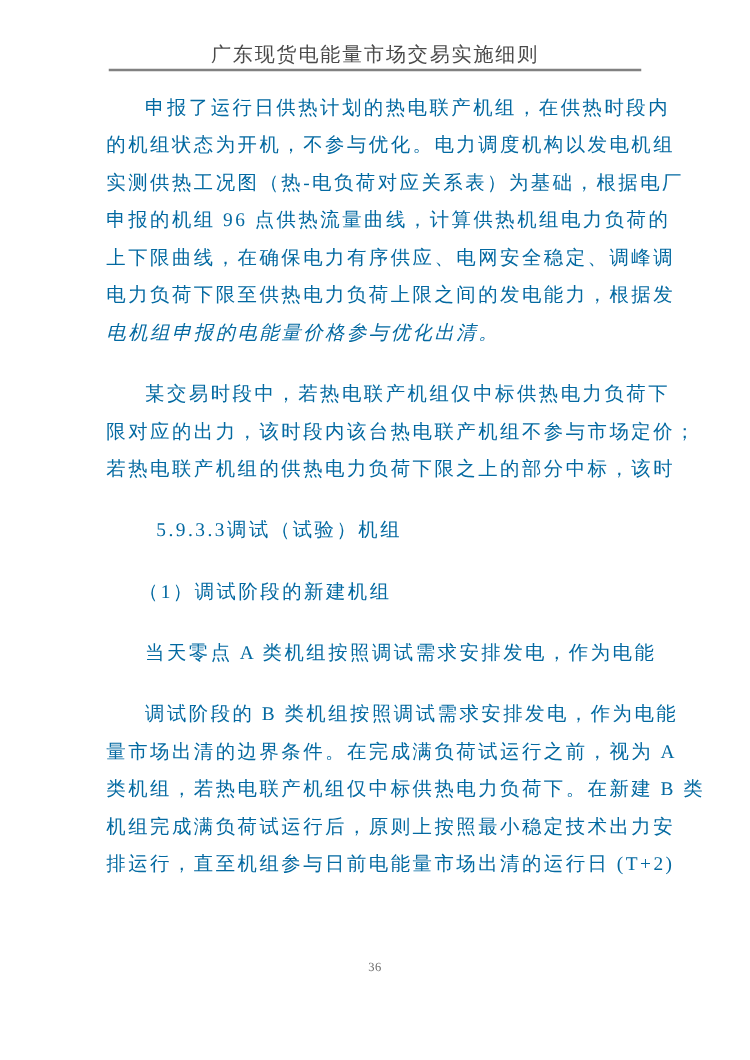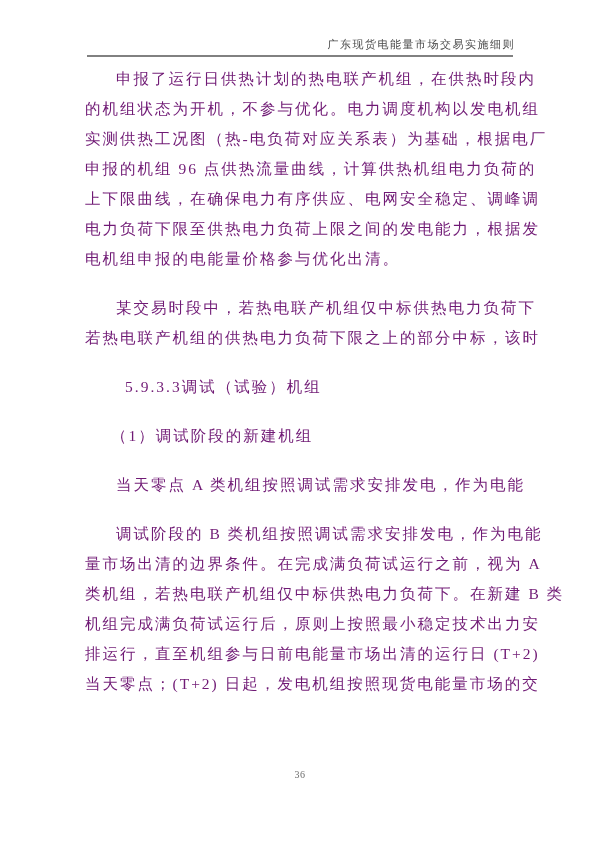--- a/index.html
+++ b/index.html
@@ -17,59 +17,59 @@
   }
   
   .page-header {
     position: absolute;
     top: 38px;
     left: 85px;
     width: 430px;
     text-align: center;
   }
   .header-title {
-    font-size: 11px;
+    font-size: 16px;
     line-height: 13px;
     letter-spacing: 1.5px;
     color: #4a4a4a;
-    text-align: right;
   }
   .header-rule {
     position: absolute;
     top: 55px;
     left: 87px;
     width: 426px;
     height: 0;
     border-top: 2px solid #818181;
   }
   
   .document-body {
     position: absolute;
-    top: 64px;
+    top: 72px;
     left: 85px;
     width: 430px;
-    color: #701a75;
+    color: #0369a1;
     font-size: 15.5px;
     letter-spacing: 2px;
   }
   .para { margin: 0; }
   .para + .para { margin-top: 19px; }
   .line {
     line-height: 30px;
     height: 30px;
     text-align: justify;
     text-align-last: justify;
     text-justify: inter-character;
     white-space: nowrap;
     overflow: visible;
   }
   .line.end {
     text-align: left;
     text-align-last: left;
     white-space: nowrap;
+    font-style: italic;
   }
   .para.body .line.indent { text-indent: 31px; }
   .para.heading .line,
   .para.subheading .line {
     text-align: right;
     text-align-last: left;
   }
   .para.heading .line { text-indent: 40px; }
   .para.subheading .line { text-indent: 26px; }
   
@@ -102,38 +102,38 @@
         <div class="line indent">申报了运行日供热计划的热电联产机组，在供热时段内</div>
         <div class="line">的机组状态为开机，不参与优化。电力调度机构以发电机组</div>
         <div class="line">实测供热工况图（热-电负荷对应关系表）为基础，根据电厂</div>
         <div class="line">申报的机组 96 点供热流量曲线，计算供热机组电力负荷的</div>
         <div class="line">上下限曲线，在确保电力有序供应、电网安全稳定、调峰调</div>
         <div class="line">电力负荷下限至供热电力负荷上限之间的发电能力，根据发</div>
         <div class="line end">电机组申报的电能量价格参与优化出清。</div>
       </div>
       <div class="para body">
         <div class="line indent">某交易时段中，若热电联产机组仅中标供热电力负荷下</div>
+        <div class="line">限对应的出力，该时段内该台热电联产机组不参与市场定价；</div>
         <div class="line">若热电联产机组的供热电力负荷下限之上的部分中标，该时</div>
       </div>
       <div class="para heading">
         <div class="line">5.9.3.3调试（试验）机组</div>
       </div>
       <div class="para subheading">
         <div class="line">（1）调试阶段的新建机组</div>
       </div>
       <div class="para body">
         <div class="line indent">当天零点 A 类机组按照调试需求安排发电，作为电能</div>
       </div>
       <div class="para body">
         <div class="line indent">调试阶段的 B 类机组按照调试需求安排发电，作为电能</div>
         <div class="line">量市场出清的边界条件。在完成满负荷试运行之前，视为 A</div>
         <div class="line">类机组，若热电联产机组仅中标供热电力负荷下。在新建 B 类</div>
         <div class="line">机组完成满负荷试运行后，原则上按照最小稳定技术出力安</div>
         <div class="line">排运行，直至机组参与日前电能量市场出清的运行日 (T+2)</div>
-        <div class="line">当天零点；(T+2) 日起，发电机组按照现货电能量市场的交</div>
       </div>
     </div>
 
   <div class="page-footer">
     <div class="page-number">36</div>
   </div>
 
 </div>
 
 </body></html>

